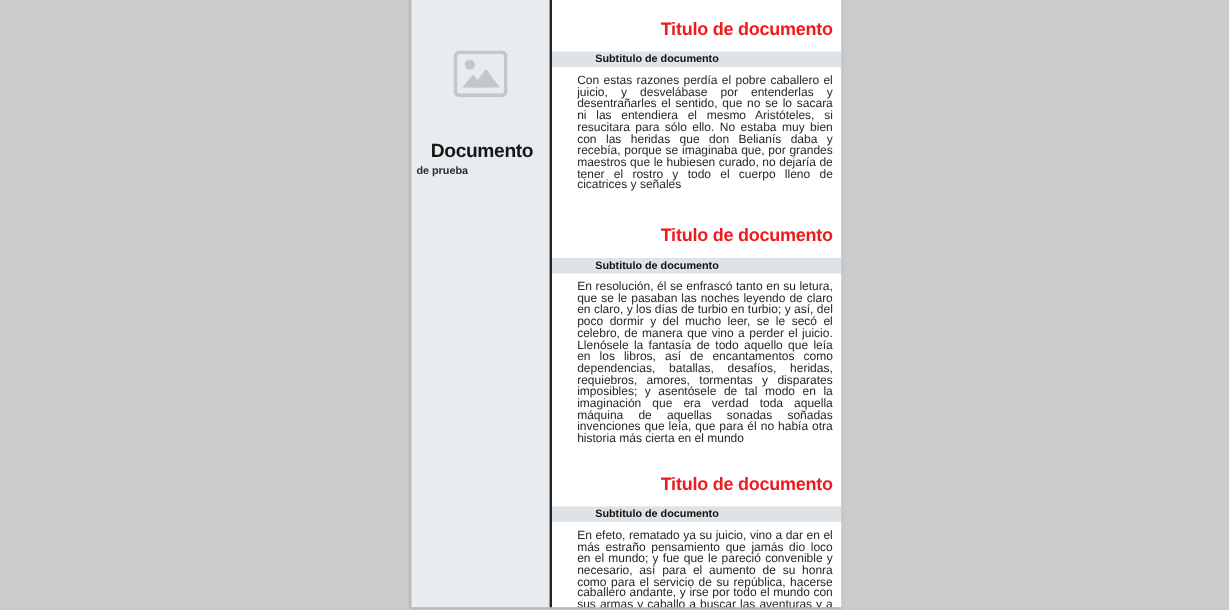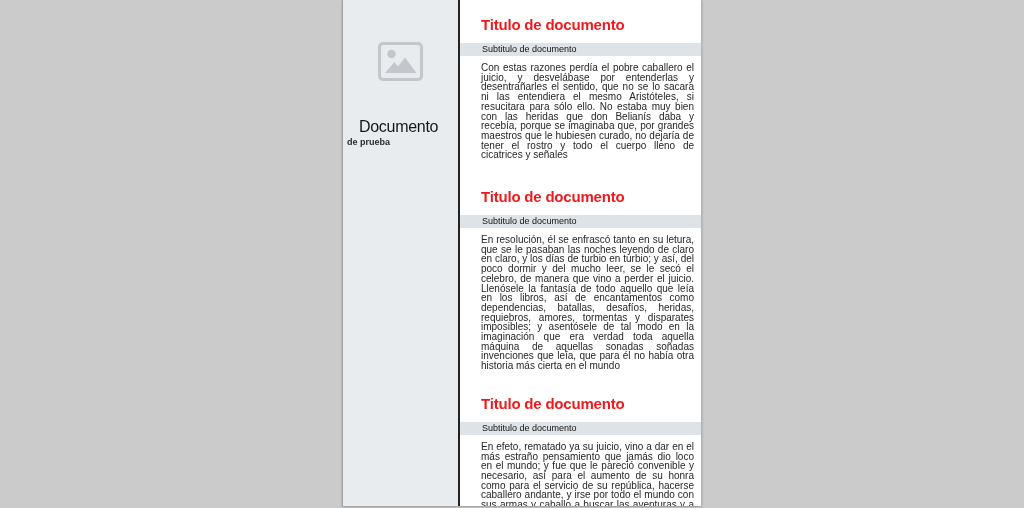--- a/index.html
+++ b/index.html
@@ -42,21 +42,21 @@
     left: 35px;
     top: 42px;
     width: 45px;
     height: 39px;
   }
   .doc-name {
     position: absolute;
     left: 16px;
     top: 118px;
     font-size: 16px;
-    font-weight: normal;
+    font-weight: bold;
     color: #161616;
     letter-spacing: -0.3px;
     white-space: nowrap;
   }
   .doc-sub {
     position: absolute;
     left: 4px;
     top: 137px;
     font-size: 9px;
     font-weight: bold;
@@ -71,32 +71,33 @@
     overflow: hidden;
   }
   .sec h1 {
     margin: 0;
     font-size: 15px;
     line-height: 18px;
     font-weight: bold;
     color: #ef1a1d;
     letter-spacing: -0.2px;
     white-space: nowrap;
+    text-align: right;
   }
   .sec-1 { padding-top: 16px; }
   .sec-2 { margin-top: 28px; }
   .sec-3 { margin-top: 24px; }
   .band {
     margin: 9px -7px 0 -21px;
-    padding-left: 22px;
+    padding-left: 36px;
     height: 13px;
     background: #dee3e7;
     font-size: 9px;
     line-height: 13px;
-    font-weight: normal;
+    font-weight: bold;
     color: #101010;
     white-space: nowrap;
   }
   .sec p {
     margin: 7px 0 0 0;
     font-size: 10px;
     line-height: 9.7px;
     color: #262626;
     text-align: justify;
   }

